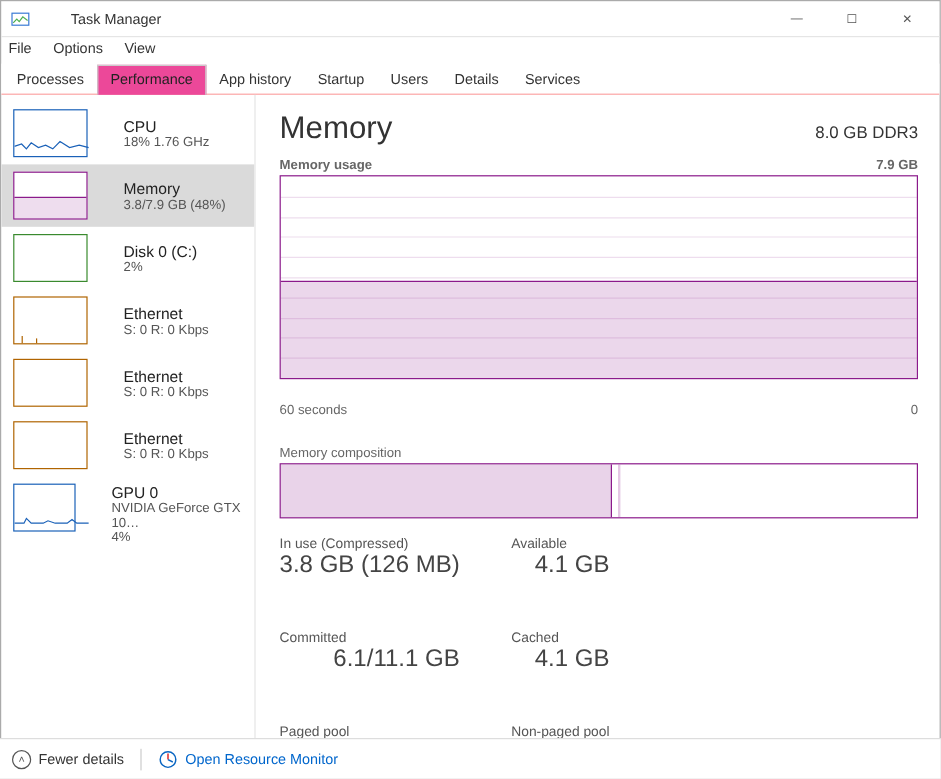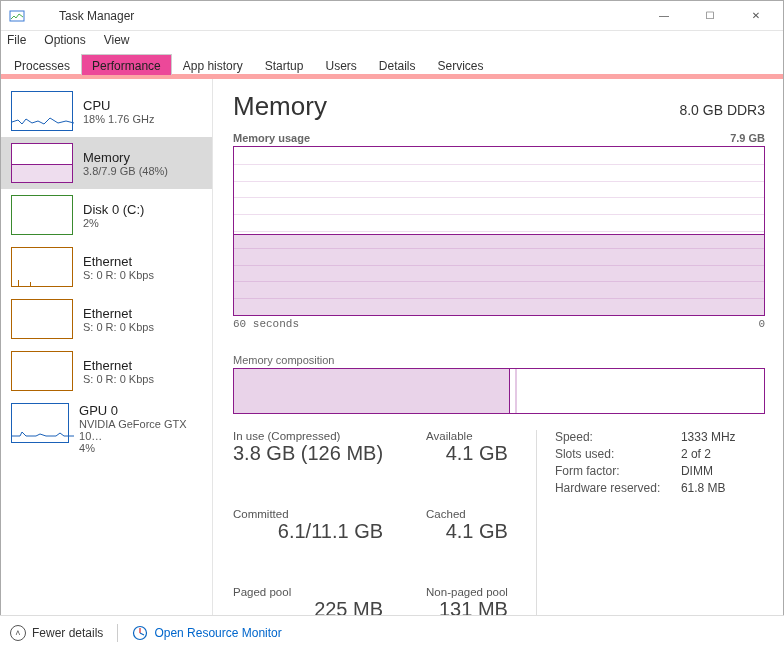--- a/index.html
+++ b/index.html
@@ -6,48 +6,48 @@
   body { font-family: "Segoe UI", Tahoma, sans-serif; font-size: 12px; background: #fff; color: #222; width: 784px; height: 649px; overflow: hidden; border: 1px solid #aaa; }
   .titlebar { height: 30px; display: flex; align-items: center; padding: 0 4px; border-bottom: 1px solid #e5e5e5; gap: 28px; }
   .titlebar .app-icon { width: 16px; height: 16px; margin: 0 6px 0 4px; display:inline-block; }
   .titlebar .app-icon svg{display:block}
   .titlebar .title { flex: 0 0 auto; font-size: 12px; color:#333; }
   .titlebar .spacer { flex:1; }
   .win-btns { display:flex; }
   .win-btn { width:46px; height:30px; display:flex; align-items:center; justify-content:center; color:#555; font-family:"Segoe UI Symbol",sans-serif; font-size:10px; }
   .menubar { height:22px; display:flex; align-items:flex-start; padding:2px 4px 0 6px; gap:18px; color:#333; font-size:12px; }
   .menubar span{cursor:default}
-  .tabbar { display:flex; border-bottom:5px solid #fca5a5; height:26px; padding-left:2px; background:#fff;}
+  .tabbar { display:flex; border-bottom:1px solid #fca5a5; height:26px; padding-left:2px; background:#fff;}
   .tab { padding:4px 10px 5px 10px; font-size:12px; border:1px solid transparent; border-bottom:none; position:relative; top:1px; color:#333; cursor:default;}
   .tab.active { border-color:#ccc; background:#ec4899; color:#222; }
   .content { display:flex; height:545px; }
   .sidebar { width:212px; border-right:1px solid #e5e5e5; overflow:hidden; padding:6px 0 0 0;}
   .sb-item { display:flex; padding:6px 8px 6px 10px; gap:10px; cursor:default;}
   .sb-item.selected{ background:#dadada;}
   .sb-thumb{ width:62px; height:40px; border:1px solid #1a61b8; position:relative; background:#fff;}
   .sb-thumb.mem{ border-color:#8b1a8b;}
   .sb-thumb.disk{ border-color:#3a8a2e;}
   .sb-thumb.eth{ border-color:#b06400;}
   .sb-thumb.gpu{ border-color:#1a61b8;}
   .sb-thumb .mem-bar{position:absolute;left:0;right:0;bottom:0;height:48%;background:rgba(160,64,160,0.18);border-top:1px solid #8b1a8b;}
   .sb-thumb .cpu-line{position:absolute;left:0;right:0;bottom:5px;height:12px;}
   .sb-thumb .eth-tick{position:absolute;bottom:0;left:6px;width:1px;height:6px;background:#b06400;}
   .sb-thumb .eth-tick2{position:absolute;bottom:0;left:18px;width:1px;height:4px;background:#b06400;}
-  .sb-text{display:flex;flex-direction:column;justify-content:center;}
+  .sb-text{display:flex;flex-direction:column;justify-content:center;margin-left:20px;}
   .sb-title{font-size:13px;color:#222;}
   .sb-sub{font-size:11px;color:#555;}
   .main{ flex:1; padding:12px 18px 8px 20px; position:relative; overflow:hidden;}
   .main-head{display:flex;justify-content:space-between;align-items:baseline;}
   .main-head h1{font-size:26px;font-weight:400;color:#333;}
   .main-head .spec{font-size:14px;color:#333;}
   .label-row{display:flex;justify-content:space-between;font-size:11px;color:#666;margin-top:10px;font-weight:bold;}
   .usage-graph{height:170px;border:1px solid #8b1a8b;position:relative;margin-top:2px;background:#fff;}
   .usage-graph .grid-h{position:absolute;left:0;right:0;border-top:1px solid rgba(139,26,139,0.15);}
   .usage-graph .fill{position:absolute;left:0;right:0;bottom:0;height:48%;background:rgba(177,96,177,0.25);border-top:1px solid #8b1a8b;}
-  .axis-row{display:flex;justify-content:space-between;font-size:11px;color:#666;margin-top:2px;font-family:Liberation Mono, monospace;}
+  .axis-row{display:flex;justify-content:space-between;font-size:11px;color:#666;margin-top:20px;}
   .comp-label{font-size:11px;color:#666;margin-top:24px;}
   .comp-bar{height:46px;border:1px solid #8b1a8b;margin-top:2px;position:relative;background:#fff;}
   .comp-bar .seg1{position:absolute;left:0;top:0;bottom:0;width:52%;background:rgba(177,96,177,0.28);border-right:1px solid #8b1a8b;}
   .comp-bar .segdiv{position:absolute;left:53%;top:0;bottom:0;width:2px;background:rgba(177,96,177,0.35);}
   .stats{display:flex;margin-top:16px;gap:28px;}
   .stats .col-left{display:grid;grid-template-columns:auto auto;column-gap:28px;row-gap:4px;gap:43px;}
   .stat-label{font-size:11.5px;color:#555;}
   .stat-val{font-size:20px;color:#444;line-height:1.15;text-align:right;}
   .col-right{font-size:12px;color:#444;border-left:1px solid #ddd;padding-left:18px;}
   .col-right .r{display:flex;gap:8px;margin-bottom:3px;}
@@ -225,38 +225,20 @@
         <div>
           <div class="stat-label">Paged pool</div>
           <div class="stat-val">225 MB</div>
         </div>
         <div>
           <div class="stat-label">Non-paged pool</div>
           <div class="stat-val">131 MB</div>
         </div>
       </div>
 
-      <div class="col-right">
-        <div class="r">
-            <span class="k">Speed:</span>
-            <span>1333 MHz</span>
-          </div>
-        <div class="r">
-            <span class="k">Slots used:</span>
-            <span>2 of 2</span>
-          </div>
-        <div class="r">
-            <span class="k">Form factor:</span>
-            <span>DIMM</span>
-          </div>
-        <div class="r">
-            <span class="k">Hardware reserved:</span>
-            <span>61.8 MB</span>
-          </div>
-      </div>
     </div>
   </div>
 </div>
 
 <div class="footer">
   <div class="fewer">
     <span class="circ-up">˄</span>
     <span>Fewer details</span>
   </div>
   <div class="divider"></div>

